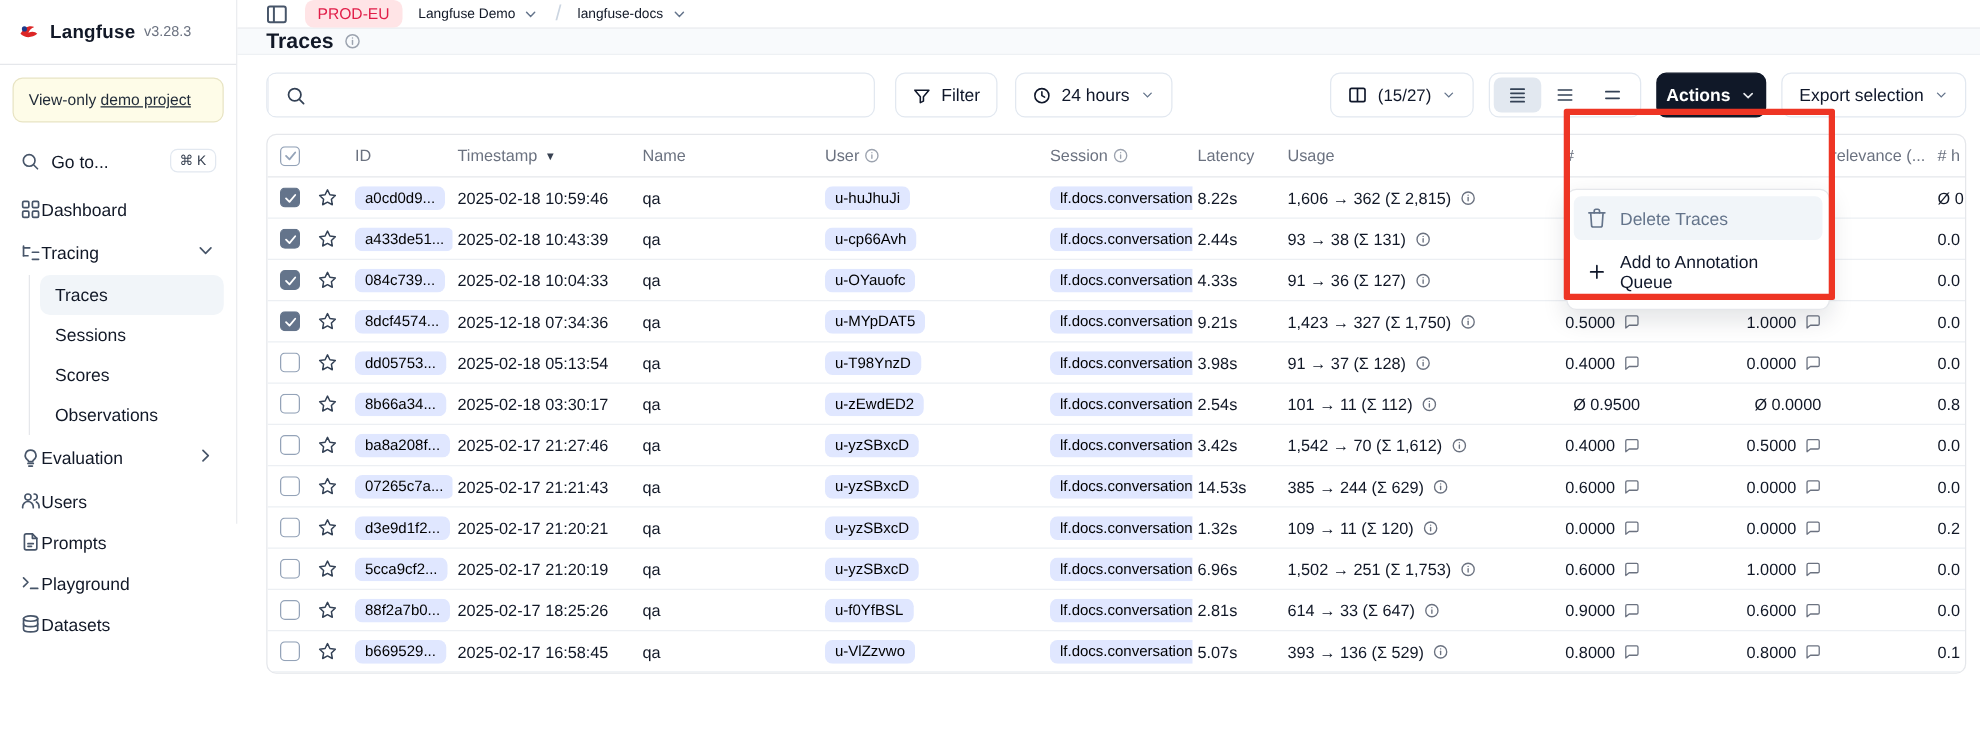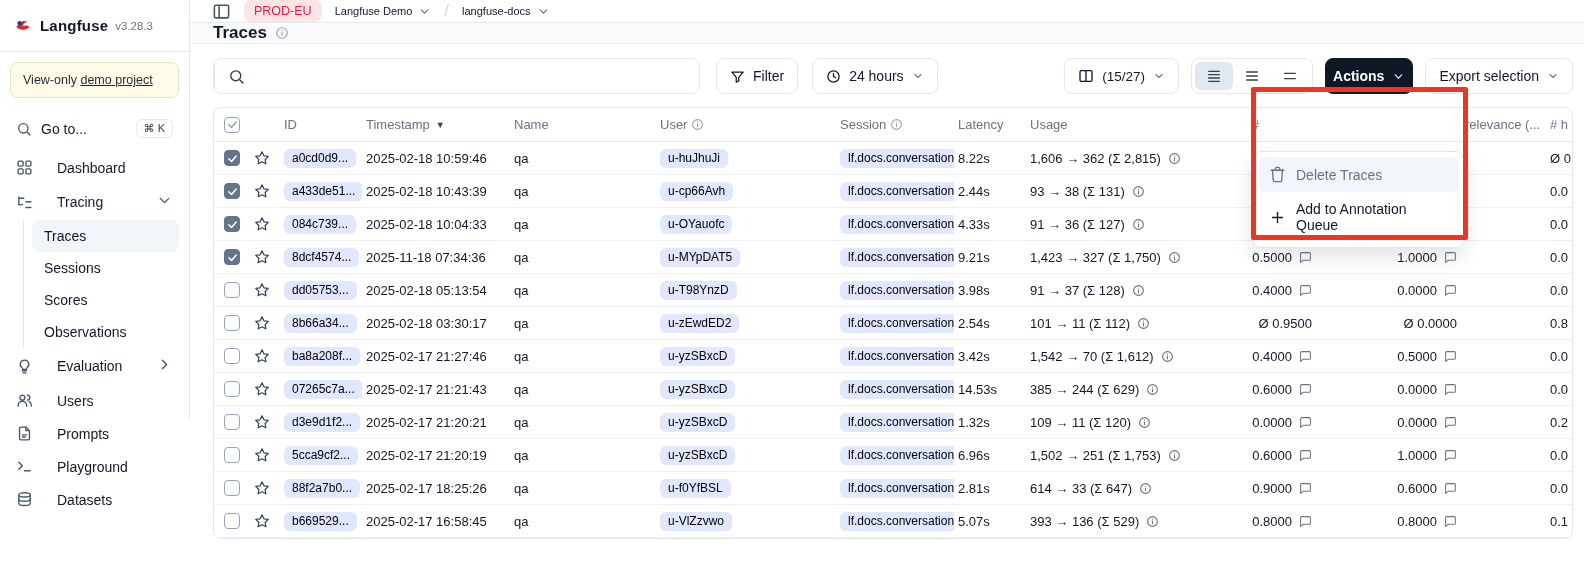--- a/index.html
+++ b/index.html
@@ -15,21 +15,21 @@
   .logo-row { height:52px; display:flex; align-items:center; gap:7px; padding:0 14px; border-bottom:1px solid #e5e7eb; }
   .logo-name { font-weight:700; font-size:15px; letter-spacing:.2px; }
   .logo-version { font-size:11.5px; color:#6b7280; }
   .banner { margin:10px 10px 6px 10px; background:#fefce8; border:1px solid #e8e4c3; border-radius:8px;
     padding:10px 12px; font-size:12.5px; color:#1f2937; }
   .banner a { color:#1f2937; text-decoration:underline; cursor:pointer; }
   .goto-row { margin:14px 10px 4px 10px; display:flex; align-items:center; gap:9px; padding:7px 6px; border-radius:8px; cursor:pointer; }
   .goto-row .lbl { font-size:14px; color:#111827; flex:1; }
   .kbd { border:1px solid #e2e8f0; border-radius:6px; padding:2px 7px; font-size:11px; color:#374151; background:#fff; }
   .nav { padding:2px 10px; }
-  .nav-item { display:flex; align-items:center; gap:24px; padding:8px 6px; border-radius:8px; font-size:14px; color:#111827; cursor:pointer; }
+  .nav-item { display:flex; align-items:center; gap:0; padding:8px 6px; border-radius:8px; font-size:14px; color:#111827; cursor:pointer; }
   .nav-item .lbl { flex:1; }
   .nav-item .trail { color:#475569; }
   .nav-children { margin-left:13px; border-left:1px solid #e5e7eb; padding-left:8px; }
   .nav-child { padding:8px 12px; font-size:14px; border-radius:8px; color:#111827; cursor:pointer; }
   .nav-child.active { background:#f1f5f9; }
   .muted-ic { color:#475569; }
 
   
   .main { flex:1; display:flex; flex-direction:column; min-width:0; }
   .topbar { height:52px; border-bottom:1px solid #e5e7eb; display:flex; align-items:center; gap:13px; padding-left:22px; background:#fff; }
@@ -559,21 +559,21 @@
                 </span>
               </div>
               <div class="td star">
                 <svg width="16" height="16" viewBox="0 0 24 24" fill="none" stroke="currentColor" stroke-width="1.8" stroke-linejoin="round">
                   <path d="M12 2.8l2.9 5.9 6.5.9-4.7 4.6 1.1 6.5L12 17.6l-5.8 3.1 1.1-6.5L2.6 9.6l6.5-.9z"></path>
                 </svg>
               </div>
               <div class="td">
                 <span class="pill">8dcf4574...</span>
               </div>
-              <div class="td">2025-11-18 07:34:36</div>
+              <div class="td">2025-12-18 07:34:36</div>
               <div class="td">qa</div>
               <div class="td">
                 <span class="pill">u-MYpDAT5</span>
               </div>
               <div class="td">
                 <span class="pill">lf.docs.conversation...</span>
               </div>
               <div class="td">9.21s</div>
               <div class="td">
                 <span>1,423 → 327 (Σ 1,750)</span>

